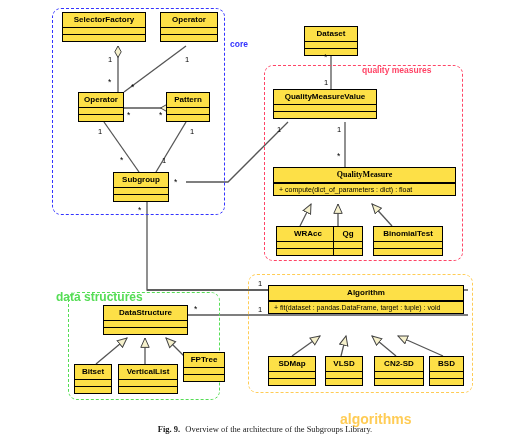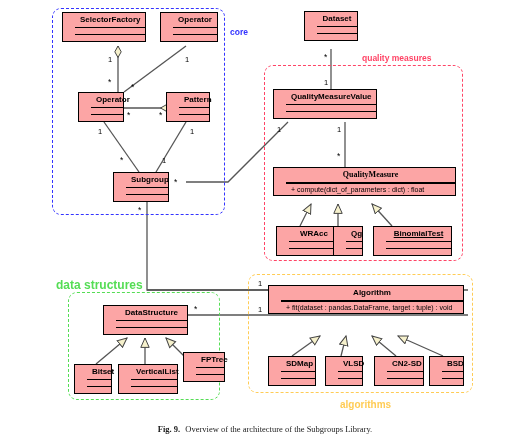--- a/index.html
+++ b/index.html
@@ -3,35 +3,35 @@
 <meta charset="utf-8">
 <style>
   html,body{margin:0;padding:0;background:#ffffff;}
   body{width:530px;height:442px;position:relative;
        font-family:"Liberation Sans",sans-serif;overflow:hidden;}
   #stage{position:absolute;left:0;top:0;width:530px;height:442px;}
   svg.layer{position:absolute;left:0;top:0;width:530px;height:442px;overflow:visible;}
   #edges{z-index:1;}
 
   
-  .uml{position:absolute;z-index:4;background:#fca5a5;border:1.4px solid #000;
-       box-sizing:border-box;padding-left:12px;}
+  .uml{position:absolute;z-index:4;background:#fde047;border:1.4px solid #000;
+       box-sizing:border-box;}
   .uml .nm{display:block;text-align:center;font-weight:bold;color:#000;
            line-height:1;padding:3px 5px 3px;white-space:nowrap;}
   .uml .sep{display:block;height:0;border-top:1.4px solid #000;}
   .uml .cmp{display:block;height:6px;}
   .uml.ops .cmp{height:auto;}
   .uml .op{display:block;white-space:nowrap;padding:2px 4px 2px 5px;color:#000;
            line-height:1;}
 
   
   .grp{position:absolute;z-index:2;border-radius:9px;box-sizing:border-box;
        border-style:dashed;border-width:1.6px;background:transparent;}
   .glabel{position:absolute;z-index:5;font-weight:bold;white-space:nowrap;
-          line-height:1;}
+          line-height:1;margin-top:12px;}
 
   
   .mult{position:absolute;z-index:5;color:#000;line-height:1;white-space:nowrap;}
 
   
   .cap{position:absolute;left:0;width:530px;text-align:center;color:#1b1b1b;
        font-family:"Liberation Serif",serif;white-space:nowrap;}
   .cap b{font-weight:bold;}
 </style>
 </head>
@@ -42,21 +42,21 @@
   <div class="grp" style="left:52px;top:8px;width:173px;height:207px;border-color:#3333ff;"></div>
   <div class="glabel" style="left:230px;top:28px;color:#3333ff;font-size:8.5px;">core</div>
 
   <div class="grp" style="left:264px;top:65px;width:199px;height:196px;border-color:#ff4466;"></div>
   <div class="glabel" style="left:362px;top:54px;color:#ff4466;font-size:8.5px;">quality measures</div>
 
   <div class="grp" style="left:68px;top:292px;width:152px;height:108px;border-color:#55dd55;"></div>
   <div class="glabel" style="left:56px;top:279px;color:#55dd55;font-size:12px;">data structures</div>
 
   <div class="grp" style="left:248px;top:274px;width:225px;height:119px;border-color:#ffcc55;"></div>
-  <div class="glabel" style="left:340px;top:400px;color:#ffcc55;font-size:10px;">algorithms</div>
+  <div class="glabel" style="left:340px;top:400px;color:#ffcc55;font-size:14px;">algorithms</div>
 
   <svg class="layer" id="edges">
     <defs>
       <marker id="tri" markerWidth="12" markerHeight="12" refX="10" refY="5" orient="auto" markerUnits="userSpaceOnUse">
         <path d="M10,5 L0.6,9.2 L0.6,0.8 Z" fill="#f6f1cc" stroke="#444" stroke-width="1"></path>
       </marker>
       <marker id="diam" markerWidth="14" markerHeight="10" refX="12.5" refY="5" orient="auto" markerUnits="userSpaceOnUse">
         <path d="M12.5,5 L6.7,8.2 L1,5 L6.7,1.8 Z" fill="#f6f1cc" stroke="#444" stroke-width="1"></path>
       </marker>
     </defs>
@@ -152,21 +152,21 @@
   </div>
 
   <div class="uml" style="left:113px;top:172px;width:56px;">
     <span class="nm" style="font-size:8px;">Subgroup</span>
     <span class="sep"></span>
     <span class="cmp"></span>
     <span class="sep"></span>
     <span class="cmp"></span>
   </div>
 
-  <div class="uml" style="left:304px;top:11px;width:54px;">
+  <div class="uml" style="left:304px;top:26px;width:54px;">
     <span class="nm" style="font-size:8px;">Dataset</span>
     <span class="sep"></span>
     <span class="cmp"></span>
     <span class="sep"></span>
     <span class="cmp"></span>
   </div>
 
   <div class="uml" style="left:273px;top:89px;width:104px;">
     <span class="nm" style="font-size:8px;">QualityMeasureValue</span>
     <span class="sep"></span>
@@ -192,21 +192,21 @@
   </div>
 
   <div class="uml" style="left:333px;top:226px;width:30px;">
     <span class="nm" style="font-size:8px;">Qg</span>
     <span class="sep"></span>
     <span class="cmp"></span>
     <span class="sep"></span>
     <span class="cmp"></span>
   </div>
 
-  <div class="uml" style="left:373px;top:226px;width:79px;text-decoration:underline;">
+  <div class="uml" style="left:373px;top:226px;width:70px;">
     <span class="nm" style="font-size:8px;">BinomialTest</span>
     <span class="sep"></span>
     <span class="cmp"></span>
     <span class="sep"></span>
     <span class="cmp"></span>
   </div>
 
   <div class="uml" style="left:103px;top:305px;width:85px;">
     <span class="nm" style="font-size:8px;">DataStructure</span>
     <span class="sep"></span>

